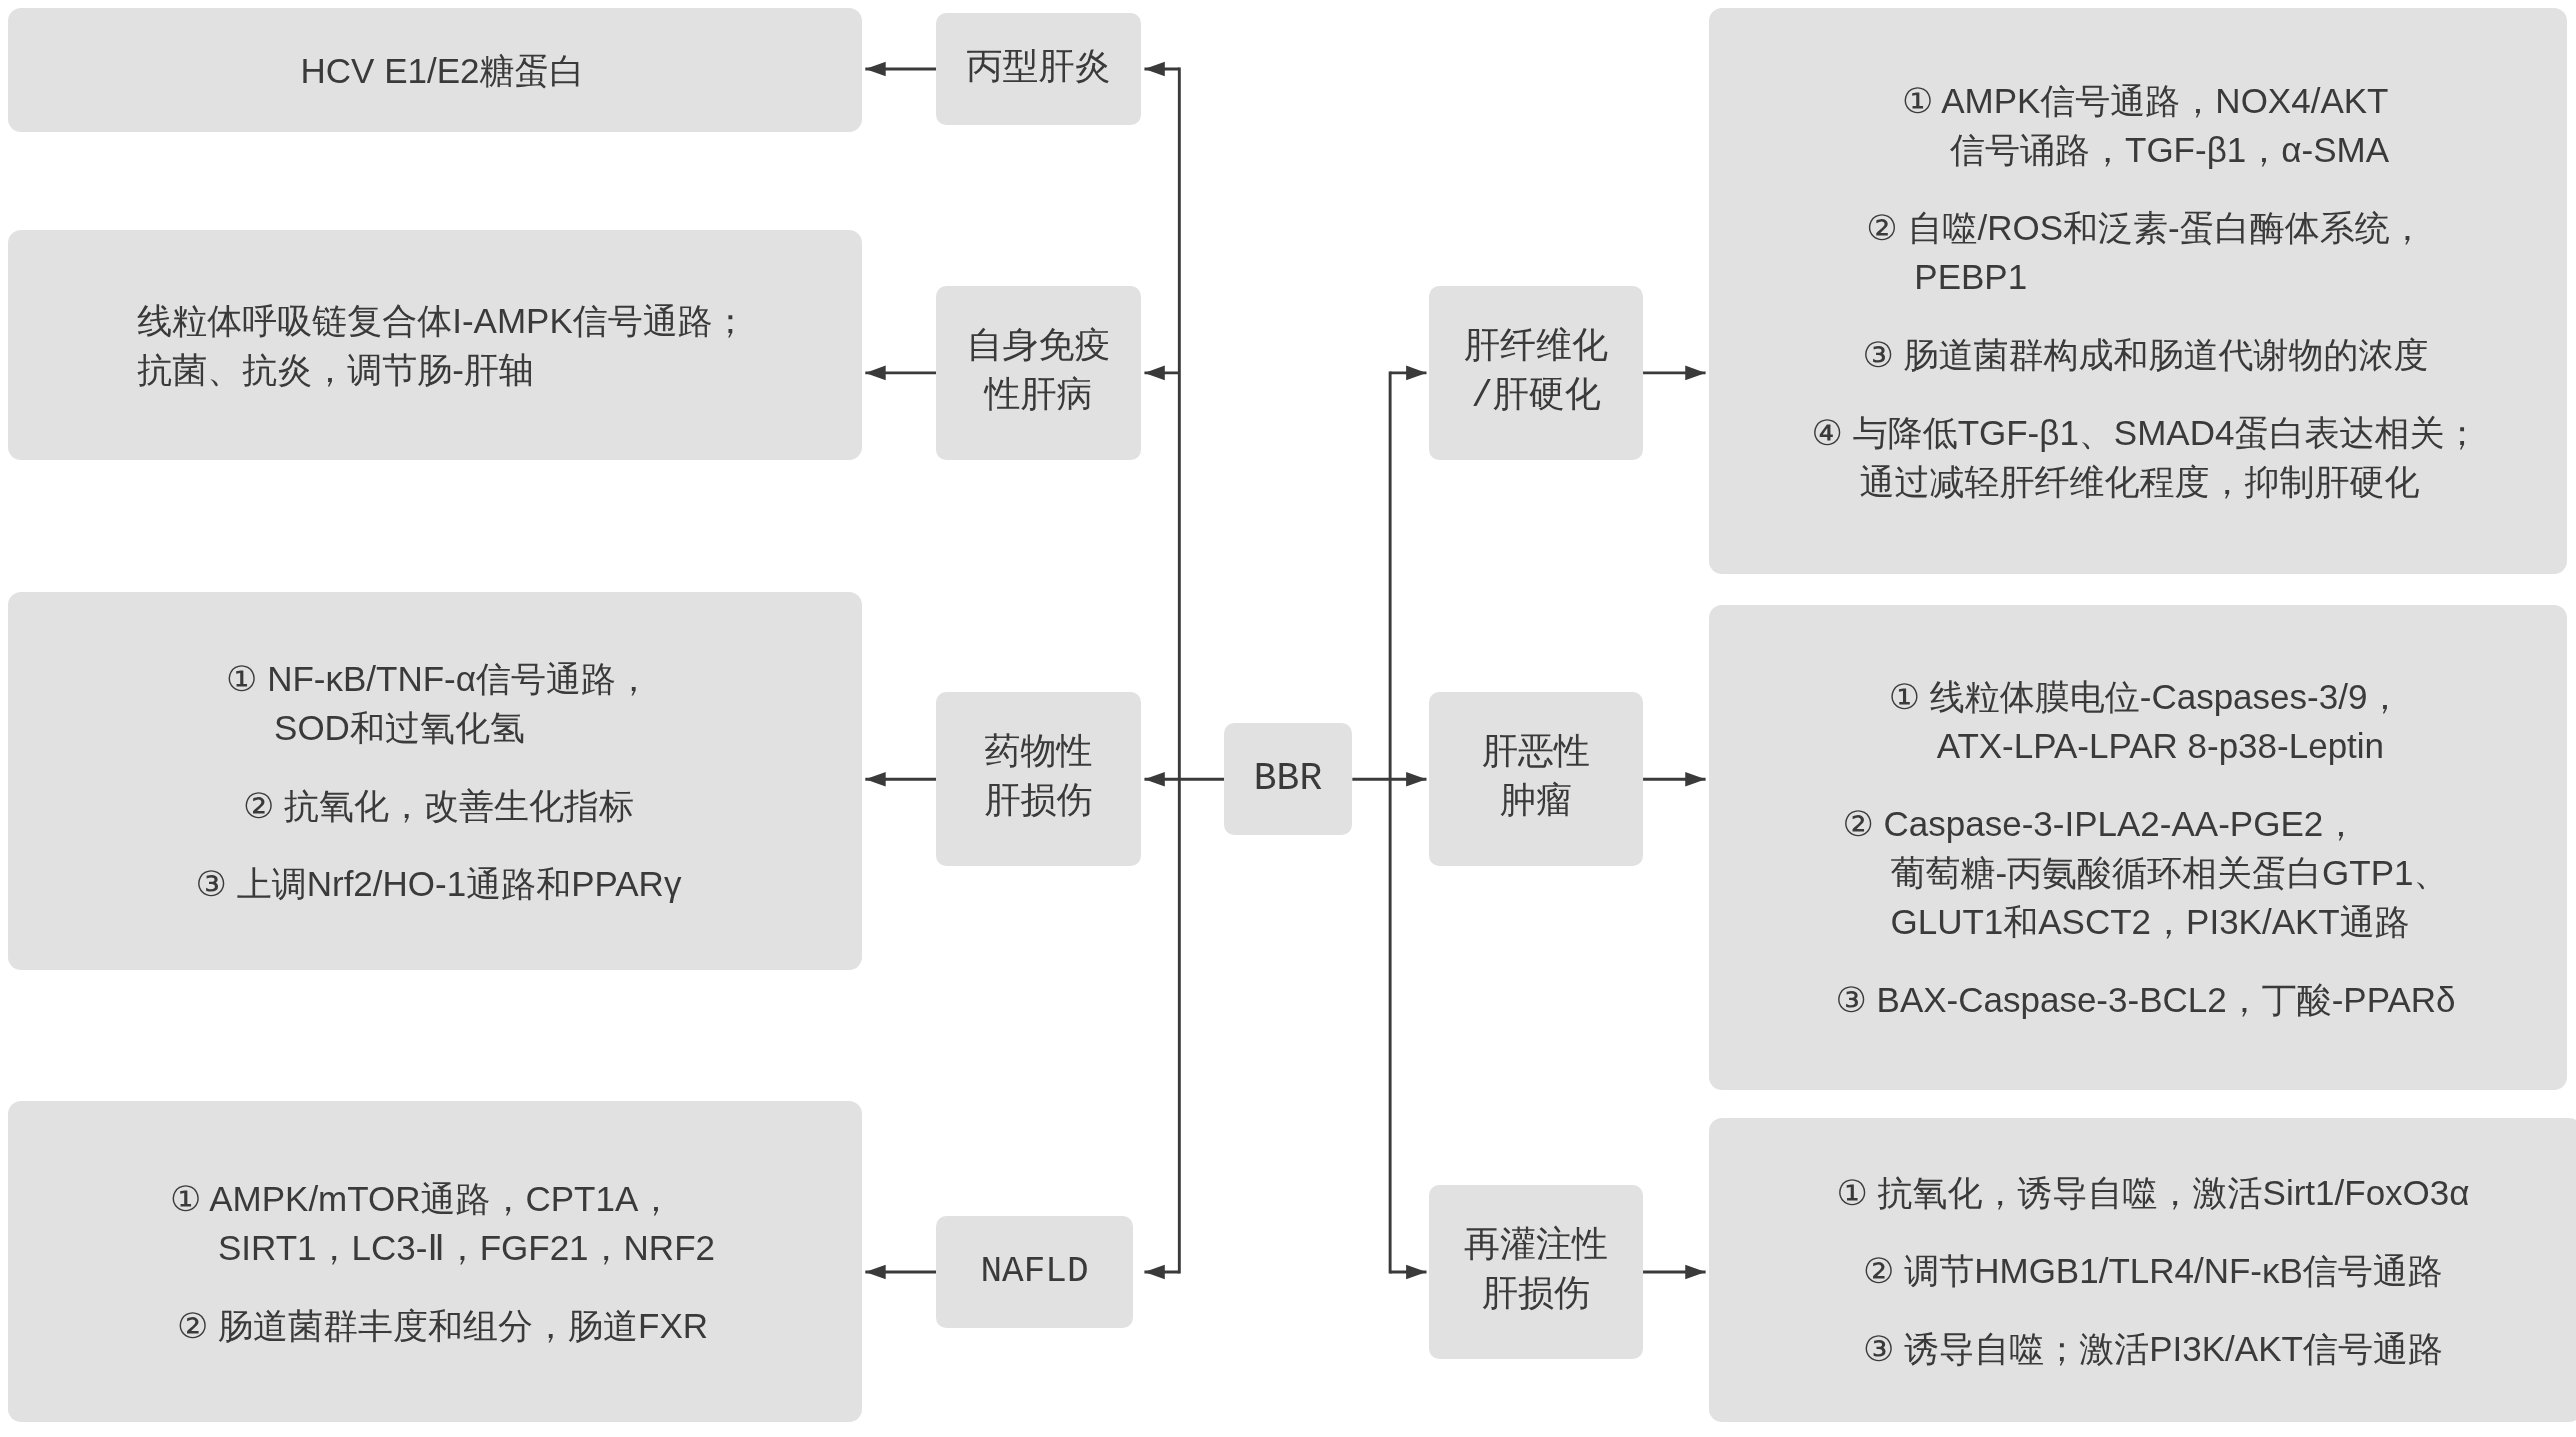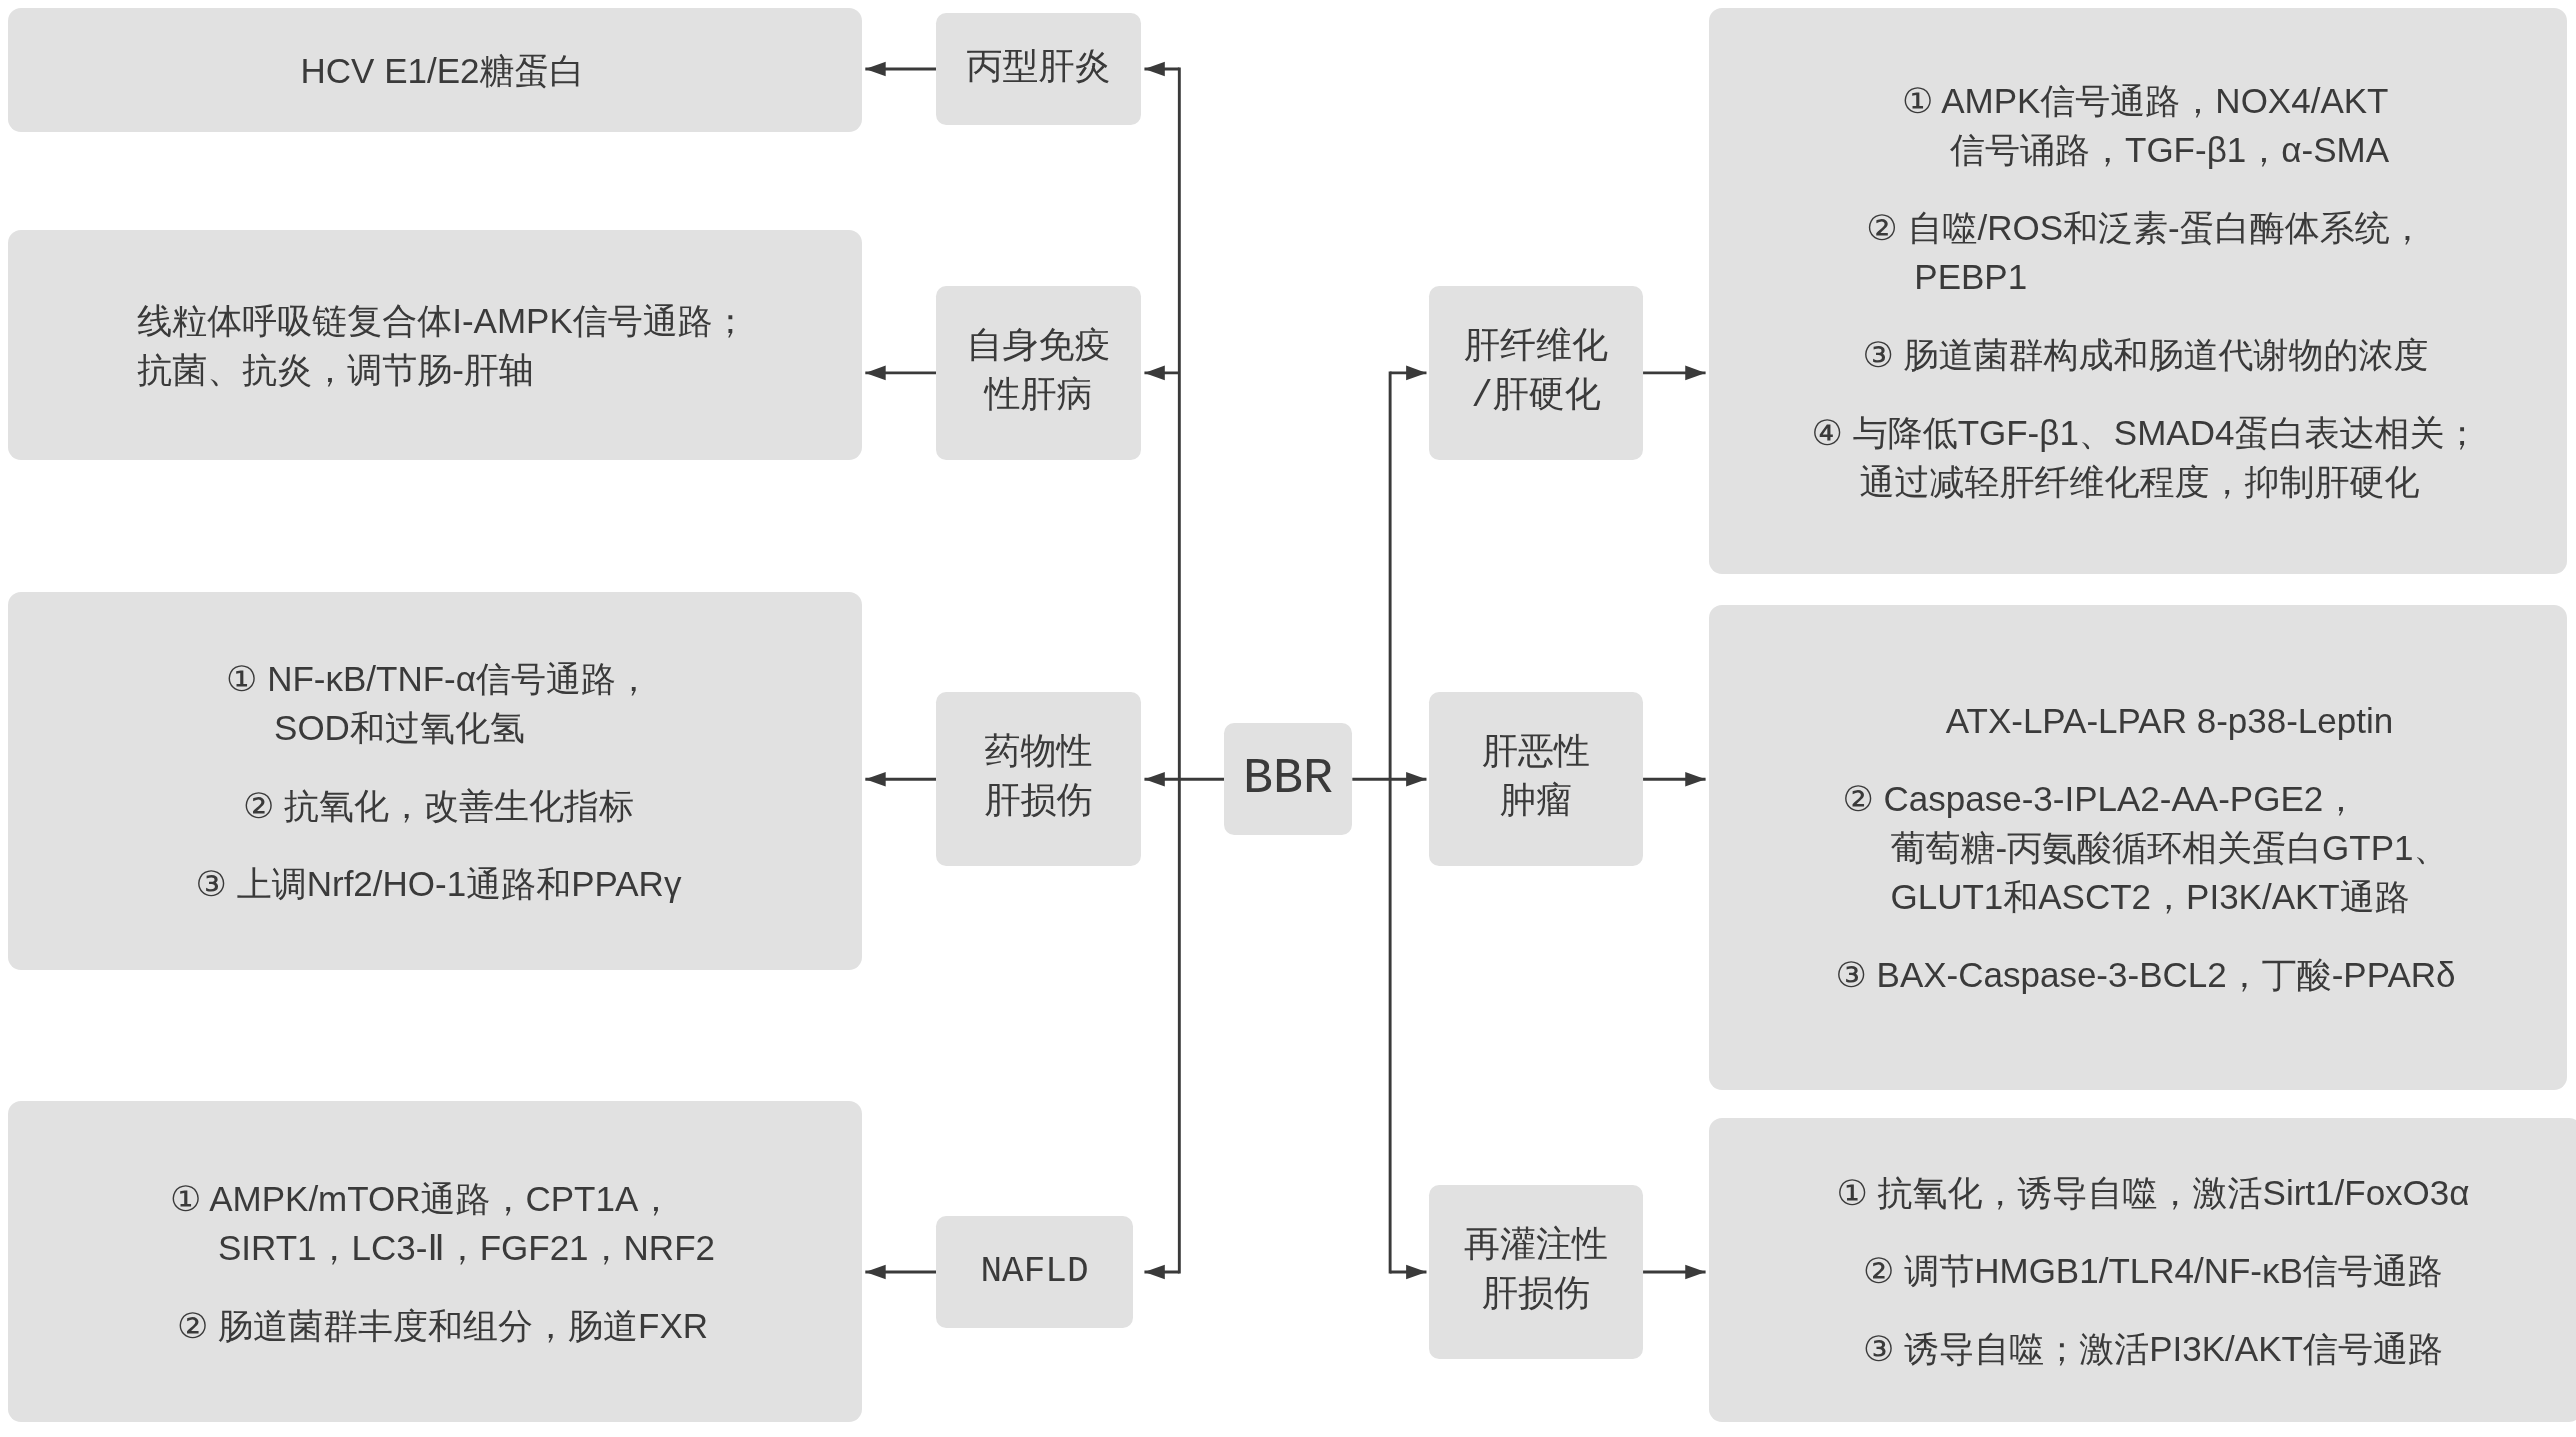--- a/index.html
+++ b/index.html
@@ -27,21 +27,21 @@
   .mech .item { margin:14.5px 0; }
   .mech .line { white-space:nowrap; }
   .mech .line.cont { margin-left:48px; }
   .mech.centered { align-items:center; text-align:center; padding-left:44px; }
   .label {
     align-items:center; text-align:center;
     font-size:36px; line-height:1.35;
     border-radius:10.2px;
   }
   .label .line { white-space:nowrap;font-family:Liberation Mono, monospace; }
-  .bbr { font-size:50px;justify-content:center; }
+  .bbr { font-size:38px;justify-content:center; }
   line, path.trunk { stroke:#3a3a3a; stroke-width:4; fill:none; }
 </style>
 </head>
 <body>
 
 <div class="canvas">
 
   <svg class="arrows" width="2576" height="1437" viewBox="0 0 3543 1977">
     <defs>
       <marker id="ah" viewBox="0 0 30 22" markerWidth="30" markerHeight="22" refX="28" refY="11" orient="auto" markerUnits="userSpaceOnUse">
@@ -156,20 +156,21 @@
         <div class="line">③ 肠道菌群构成和肠道代谢物的浓度</div>
       </div>
     <div class="item">
       <div class="line">④ 与降低TGF-β1、SMAD4蛋白表达相关；</div>
       <div class="line cont">通过减轻肝纤维化程度，抑制肝硬化</div>
     </div>
   </div>
 
   <div class="box mech" style="left:1709px; top:605px; width:858px; height:485px;">
     <div class="item">
+      <div class="line">① 线粒体膜电位-Caspases-3/9，</div>
       <div class="line cont">ATX-LPA-LPAR 8-p38-Leptin</div>
     </div>
     <div class="item">
       <div class="line">② Caspase-3-IPLA2-AA-PGE2，</div>
       <div class="line cont">葡萄糖-丙氨酸循环相关蛋白GTP1、</div>
       <div class="line cont">GLUT1和ASCT2，PI3K/AKT通路</div>
     </div>
     <div class="item">
         <div class="line">③ BAX-Caspase-3-BCL2，丁酸-PPARδ</div>
       </div>

